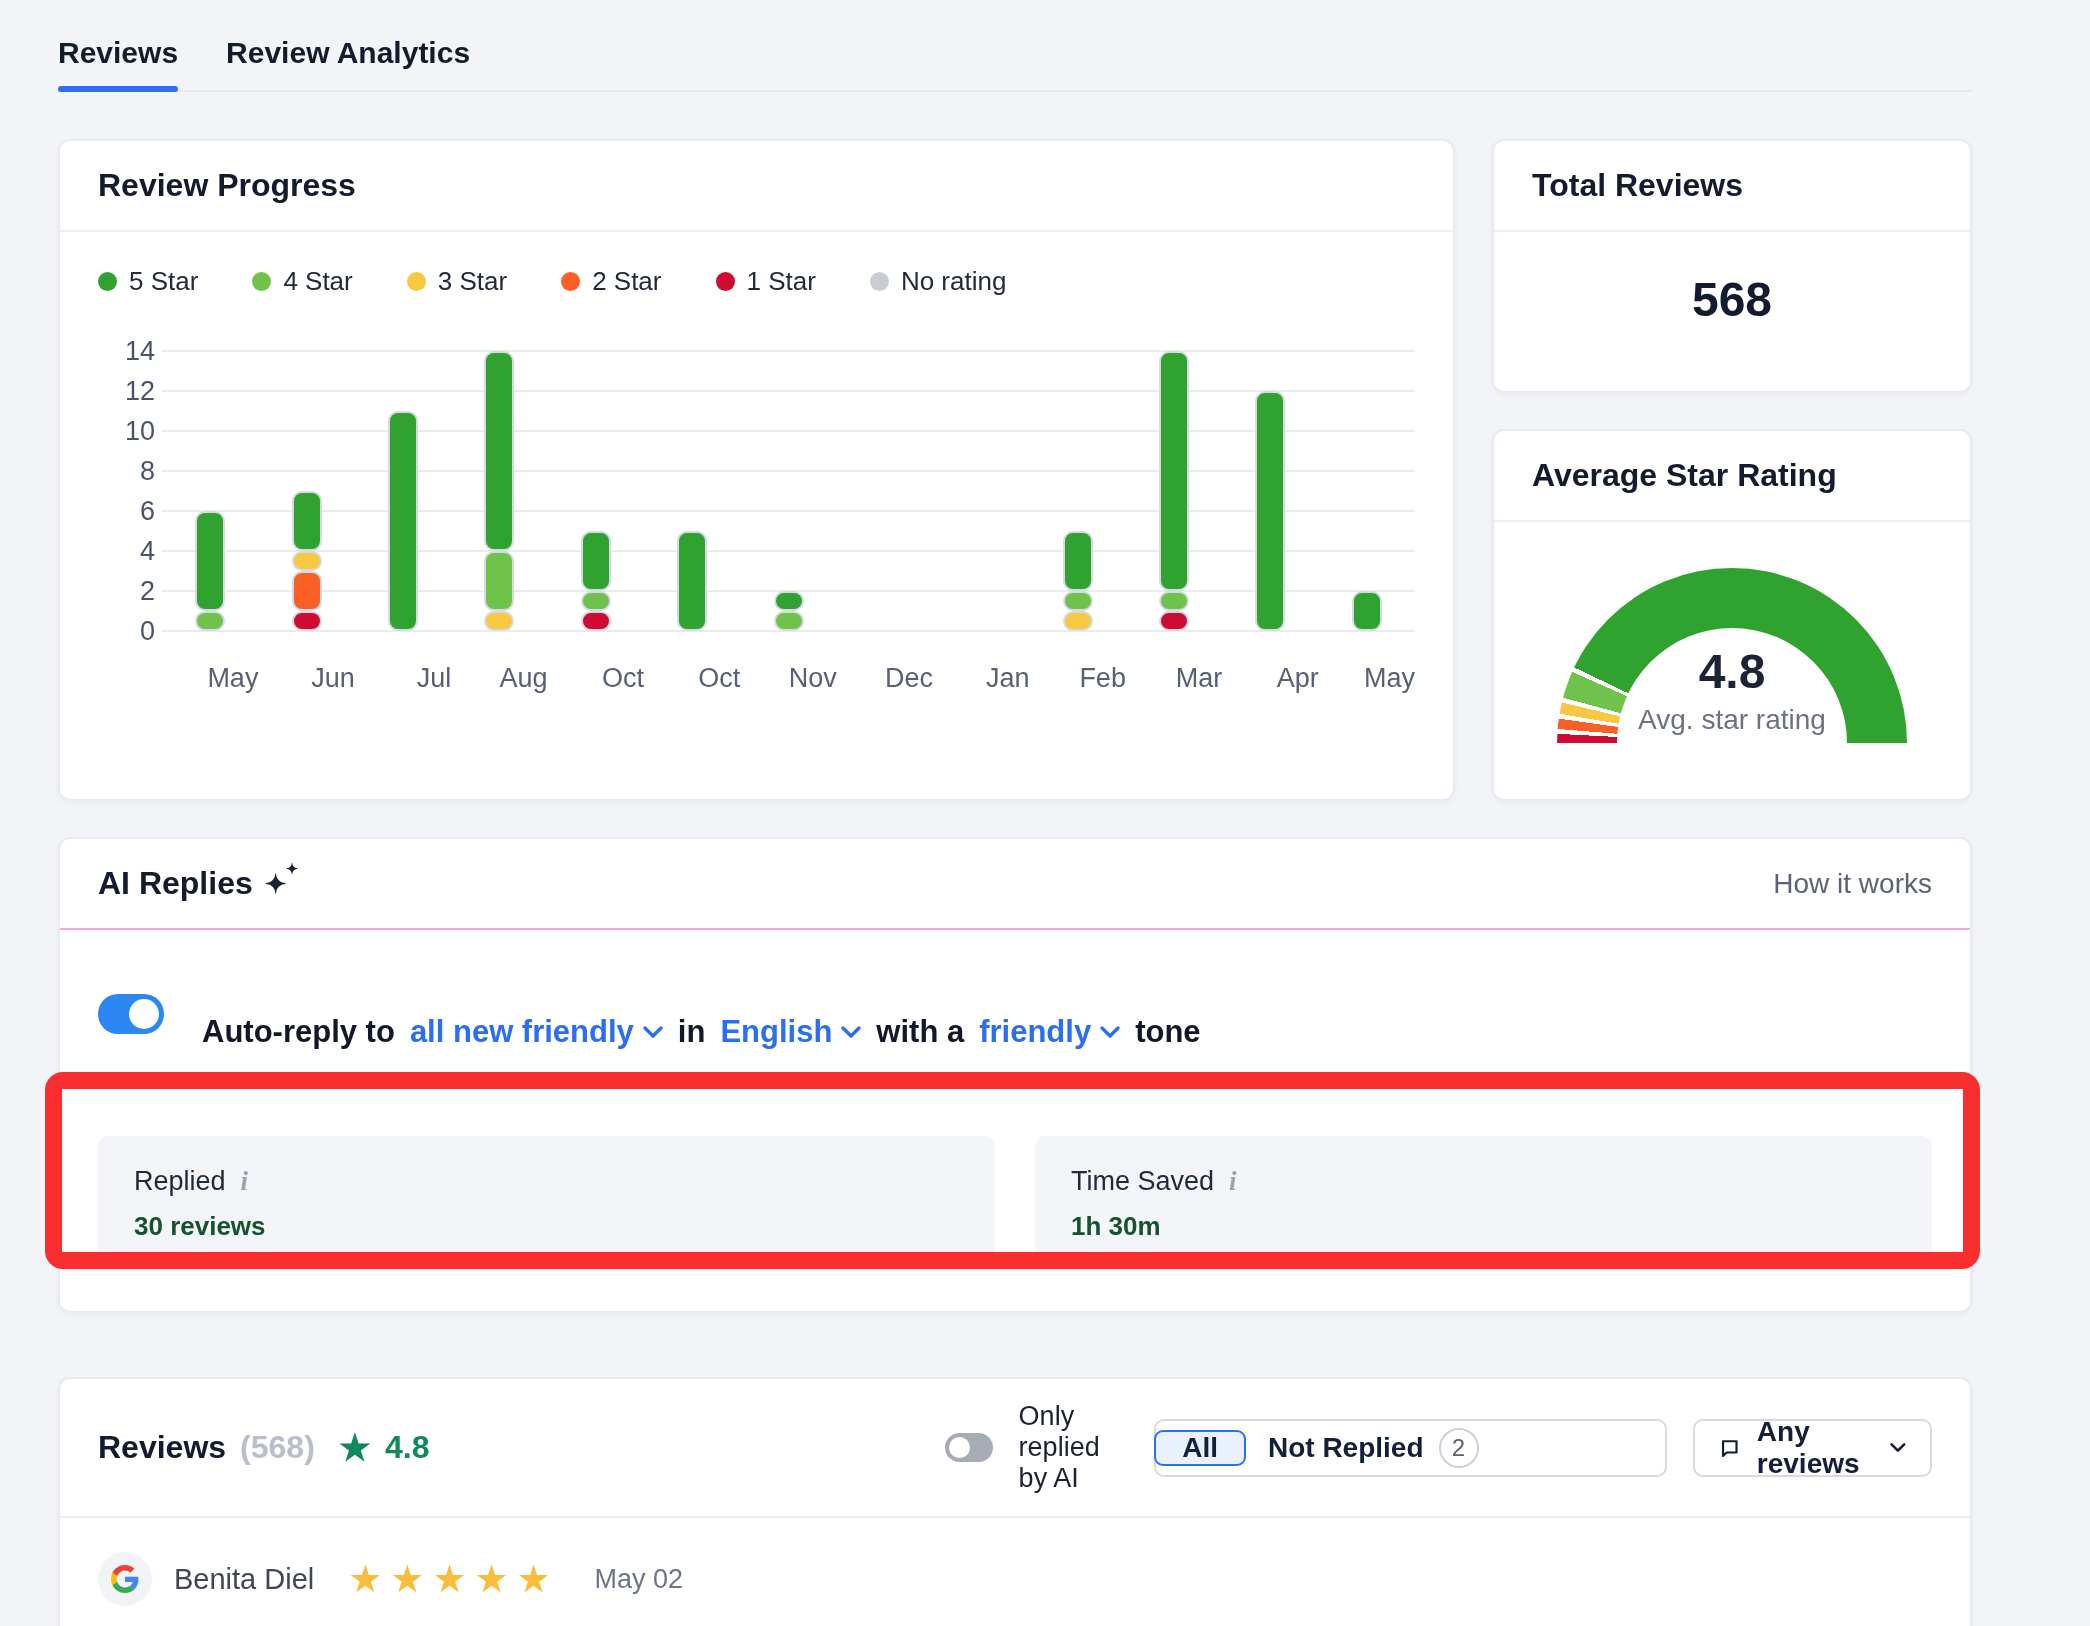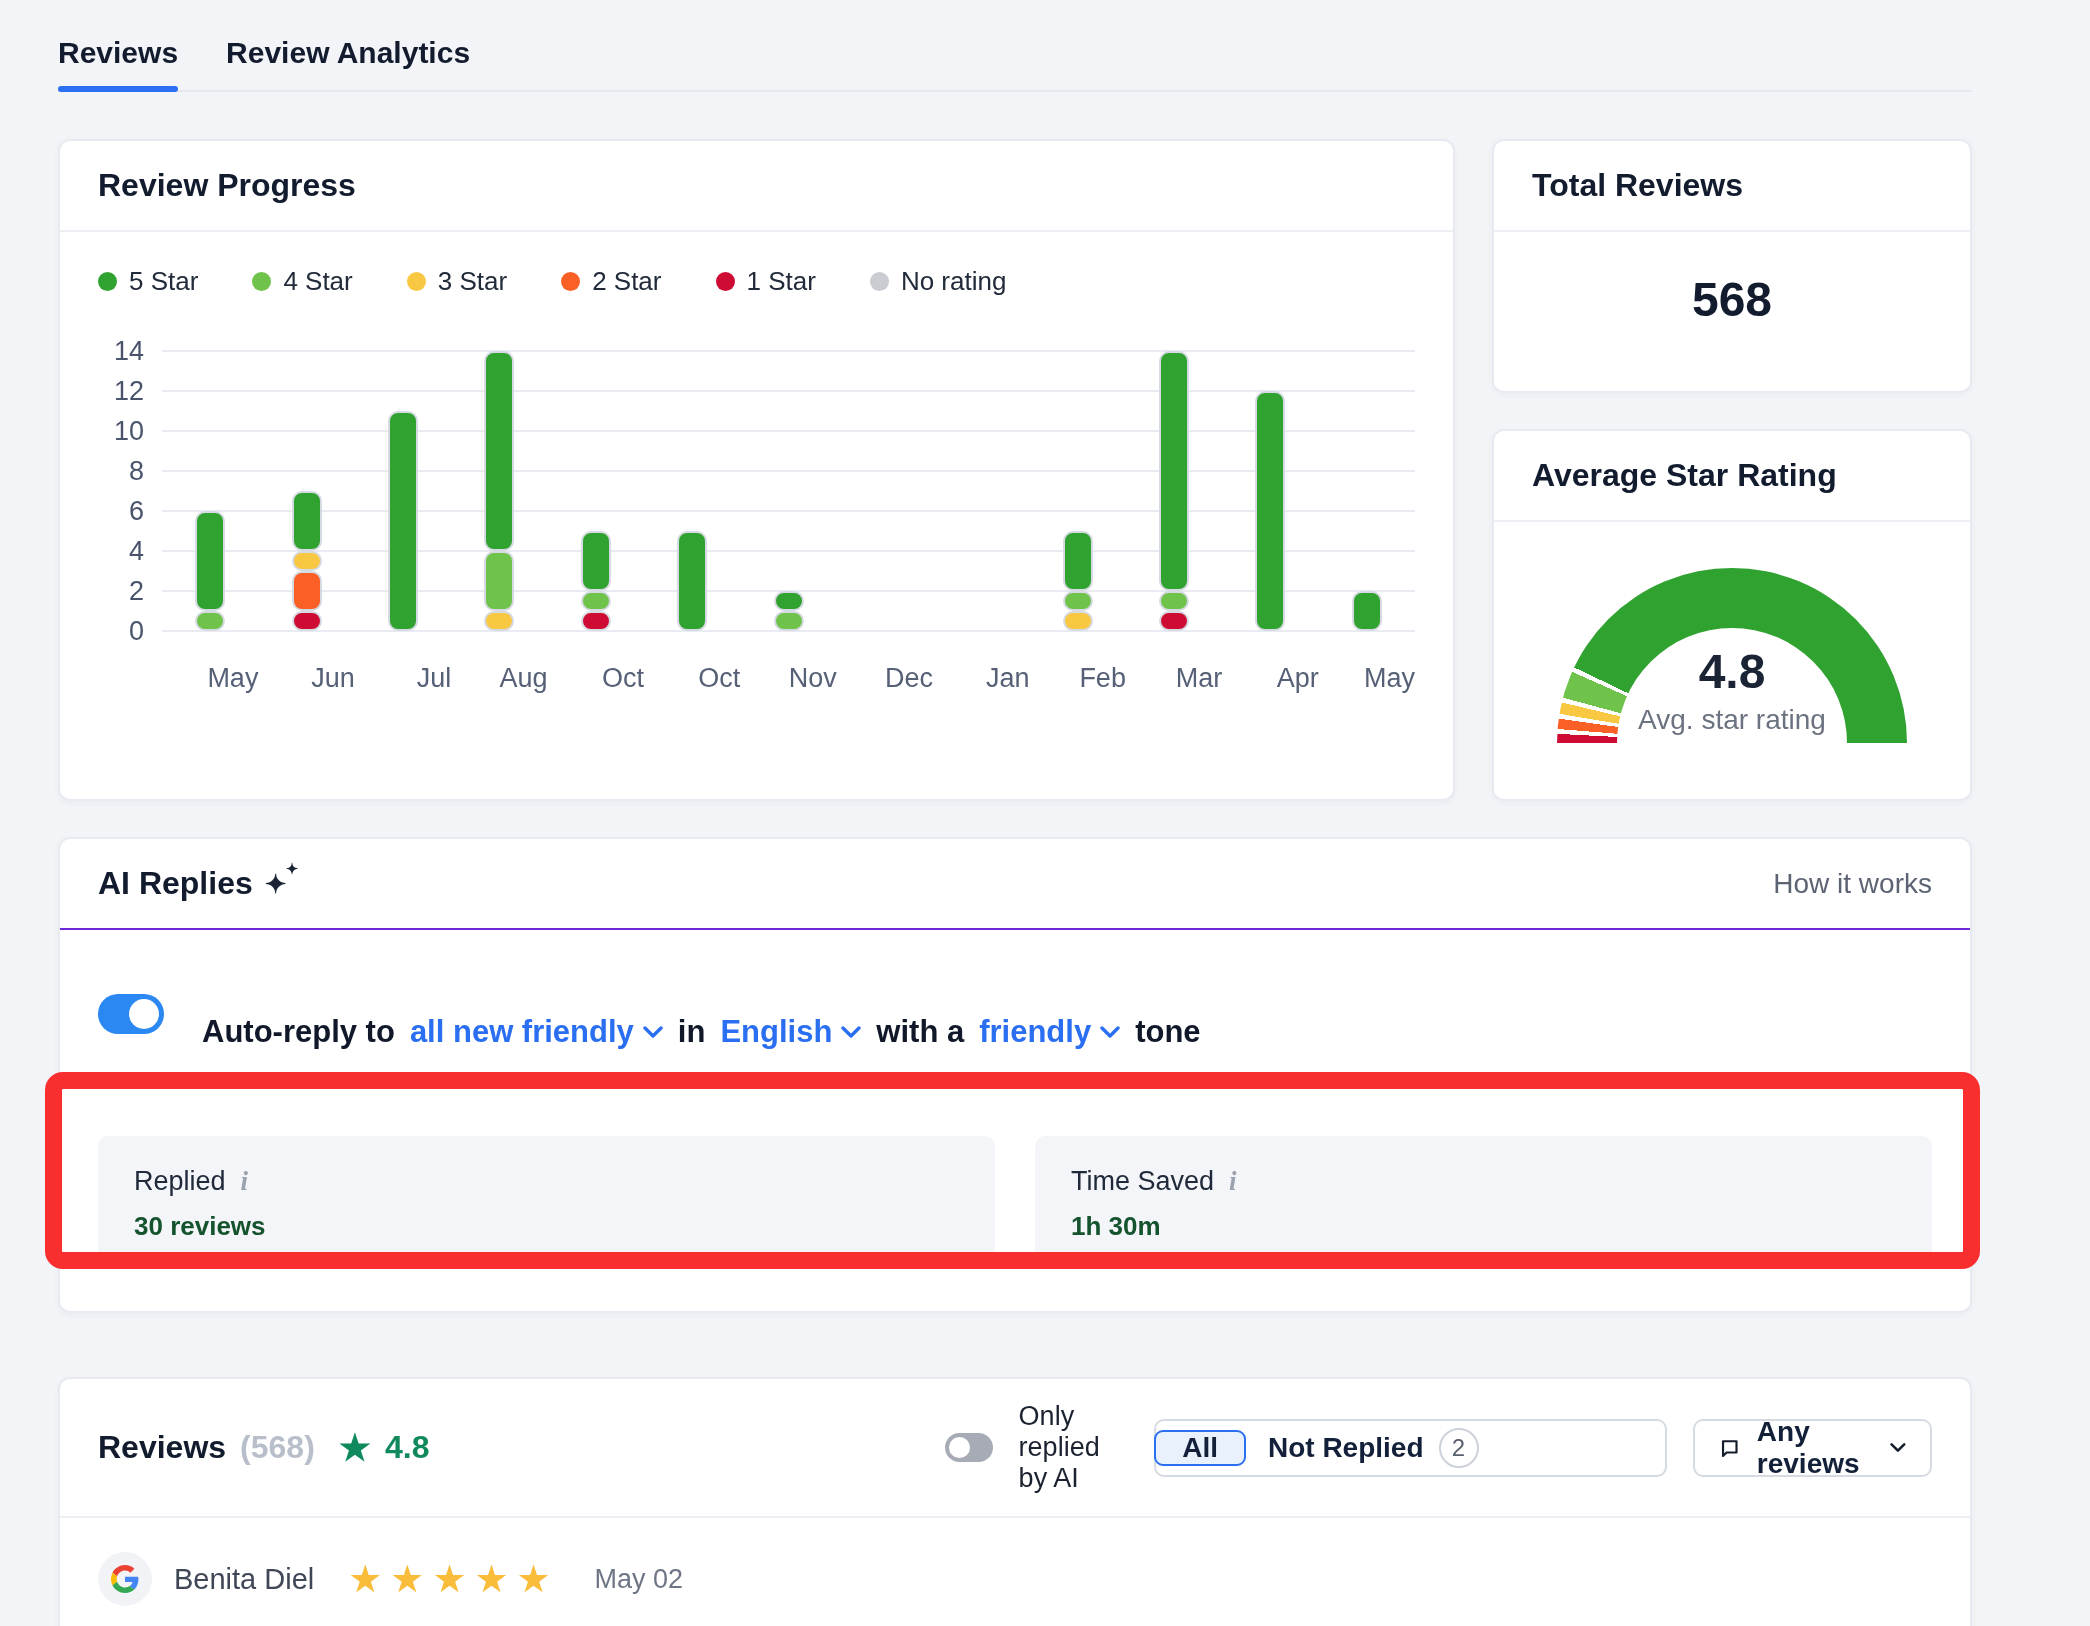--- a/index.html
+++ b/index.html
@@ -25,21 +25,21 @@
   .right-col { width: 480px; display: flex; flex-direction: column; gap: 36px; }
   .total-value { padding: 40px 38px 64px; font-size: 48px; font-weight: 700; color: #121c2e; text-align: center; }
 
   
   .chart-wrap { padding: 34px 38px 46px; }
   .legend { display: flex; gap: 54px; align-items: center; margin-bottom: 54px; }
   .legend-item { display: flex; align-items: center; gap: 12px; font-size: 26px; color: #222b3a; }
   .legend-dot { width: 19px; height: 19px; border-radius: 50%; flex: none; }
   .chart { display: flex; }
   .y-axis { width: 64px; position: relative; height: 280px; flex: none; }
-  .y-axis span { position: absolute; right: 18px; font-size: 27px; color: #49536b; transform: translateY(50%); }
+  .y-axis span { position: absolute; right: 7px; font-size: 27px; color: #49536b; transform: translateY(50%); }
   .plot { flex: 1; position: relative; height: 280px; }
   .gridline { position: absolute; left: 0; right: 0; height: 2px; background: #e9ebf2; }
   .bars { position: absolute; inset: 0; display: flex; }
   .slot { flex: 1; display: flex; justify-content: center; align-items: flex-end; }
   .bar { width: 30px; display: flex; flex-direction: column-reverse; border-radius: 2px 2px 0 0; overflow: hidden; }
   .seg { width: 100%; }
   .x-axis { display: flex; margin-left: 64px; margin-top: 20px; }
   .x-axis span { flex: 1; text-align: right; font-size: 27px; color: #566076; margin-top: 12px; }
 
   
@@ -51,21 +51,21 @@
       #fa5f26 4.6deg 8deg, #fff 8deg 9.6deg,
       #f9c843 9.6deg 13.4deg, #fff 13.4deg 15deg,
       #6fc24a 15deg 24deg, #fff 24deg 25.6deg,
       #30a230 25.6deg 180deg, transparent 180deg 360deg); }
   .gauge-hole { position: absolute; left: 60px; top: 60px; width: 230px; height: 230px; background: #fff; border-radius: 50%; }
   .gauge-value { position: absolute; left: 0; width: 100%; top: 76px; text-align: center; font-size: 48px; font-weight: 700; color: #1b2435; }
   .gauge-caption { position: absolute; left: 0; width: 100%; top: 136px; text-align: center; font-size: 28px; color: #6b7280; }
 
   
   .ai-wrap { position: relative; margin-top: 36px; }
-  .ai-header { display: flex; justify-content: space-between; align-items: center; padding: 26px 38px; border-bottom: 2px solid #6d28d9; }
+  .ai-header { display: flex; justify-content: space-between; align-items: center; padding: 26px 38px; border-bottom: 2px solid #f9a8d4; }
   .ai-title { font-size: 32px; font-weight: 700; color: #121c2e; display: flex; align-items: center; gap: 12px; }
   .sparkles { position: relative; color: #1a2434; font-size: 26px; line-height: 1; width: 40px; }
   .sparkles .s2 { position: absolute; font-size: 15px; top: -10px; left: 21px; }
   .howit { font-size: 28px; color: #5c6474; cursor: pointer; }
   .ai-body { padding: 48px 38px 47px; }
   .toggle-row { display: flex; align-items: center; gap: 38px; }
   .switch-on { width: 66px; height: 40px; border-radius: 20px; background: #2b87f2; position: relative; flex: none; cursor: pointer; }
   .switch-on::after { content: ""; position: absolute; right: 5px; top: 5px; width: 30px; height: 30px; background: #fff; border-radius: 50%; }
   .sentence { display: flex; align-items: center; gap: 15px; font-size: 31px; font-weight: 600; color: #10182a; margin-top: 36px; }
   .dd { color: #2a6ff2; display: inline-flex; align-items: center; gap: 9px; cursor: pointer; }

